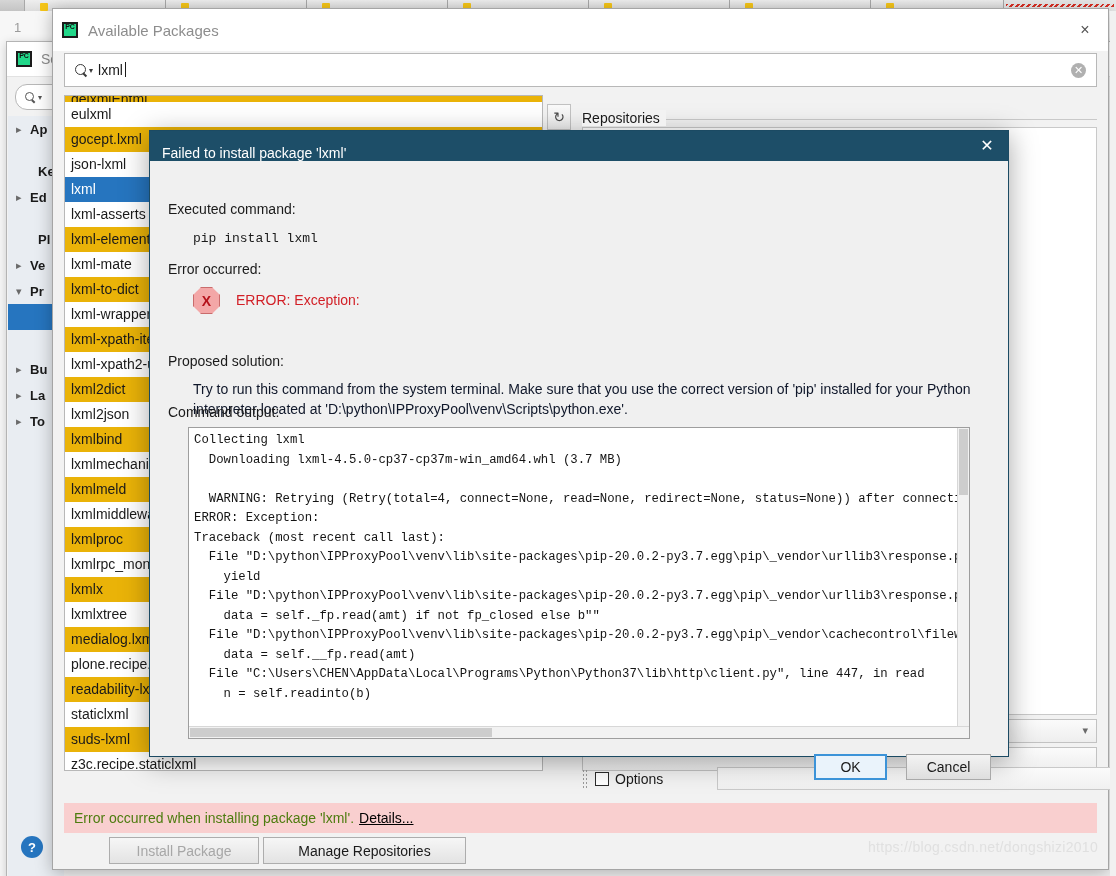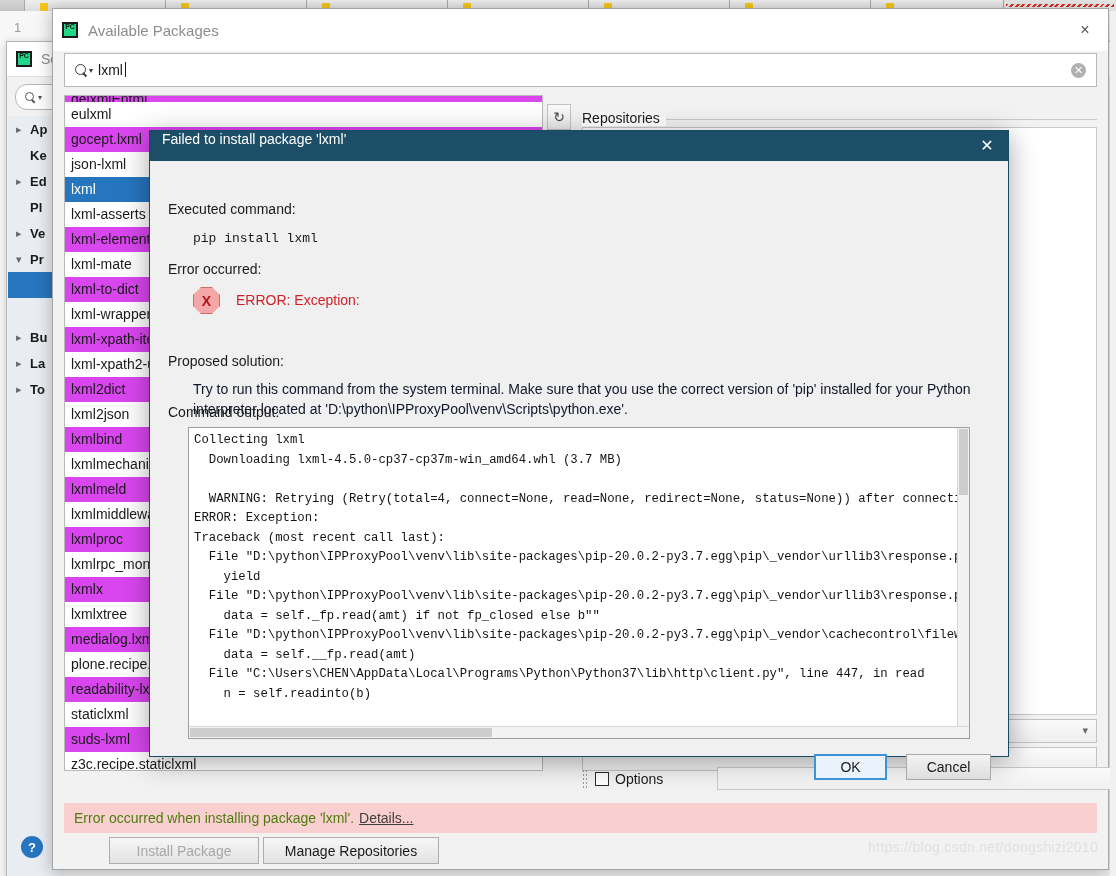--- a/index.html
+++ b/index.html
@@ -164,21 +164,21 @@
     padding-left: 8px;
     box-sizing: border-box;
   }
   .tree-item .arrow {
     width: 14px;
     color: #6a6a6a;
     font-size: 11px;
     font-weight: normal;
     flex: none;
   }
-  .tree-item.indent { padding-left: 22px; }
+  .tree-item.indent { padding-left: 30px; margin-top: 16px; }
   .tree-item.selected {
     background: #2675bf;
     color: #ffffff;
   }
   .tree-spacer { height: 26px; }
 
   .help-btn {
     position: absolute;
     left: 14px; bottom: 22px;
     width: 22px; height: 22px;
@@ -296,21 +296,21 @@
   }
   .pkg-row {
     height: 25px;
     line-height: 25px;
     padding-left: 6px;
     font-size: 14px;
     color: #1a1a1a;
     white-space: nowrap;
     overflow: hidden;
   }
-  .pkg-row.alt { background: #d946ef; }
+  .pkg-row.alt { background: #eab308; }
   .pkg-row.sel { background: #2675bf; color: #ffffff; }
   .pkg-row.clipped-top { height: 6px; line-height: 6px; }
 
   
   .refresh-btn {
     position: absolute;
     left: 494px; top: 95px;
     width: 24px; height: 26px;
     background: linear-gradient(#fafafa, #ececec);
     border: 1px solid #c2c2c2;
@@ -429,41 +429,41 @@
     display: flex; align-items: center;
     padding-left: 10px;
     box-sizing: border-box;
   }
   .error-strip-text {
     font-size: 14px;
     color: #4d7c0f;
   }
   .error-strip-link {
     font-size: 14px;
-    color: #404040;
+    color: #000000;
     text-decoration: underline;
     margin-left: 5px;
     cursor: pointer;
   }
 
   
   .btn {
     position: absolute;
     height: 27px;
     background: linear-gradient(#f6f6f6, #e3e3e3);
     border: 1px solid #adadad;
     box-sizing: border-box;
     font-size: 14px;
     color: #1a1a1a;
     display: flex; align-items: center; justify-content: center;
     cursor: pointer;
   }
   .btn.disabled { color: #a7a7a7; }
   .install-btn { left: 56px; top: 828px; width: 150px; }
-  .manage-btn  { left: 210px; top: 828px; width: 176px; }
+  .manage-btn  { left: 210px; top: 828px; width: 203px; }
 
   .watermark {
     position: absolute;
     right: 10px; bottom: 14px;
     font-size: 14px;
     color: #e0e0e0;
     letter-spacing: 0.3px;
   }
 
   
@@ -471,21 +471,21 @@
     position: absolute;
     left: 149px; top: 130px;
     width: 858px; height: 625px;
     background: #f0f0f0;
     border: 1px solid #1b4a63;
     box-shadow: 0 5px 26px rgba(0,0,0,0.35);
   }
   .fail-titlebar {
     height: 30px;
     background: #1d4e68;
-    display: flex; align-items: flex-start;
+    display: flex; align-items: flex-end;
     position: relative;
   }
   .fail-title-text {
     margin-left: 12px;
     font-size: 14px;
     color: #ffffff;
   }
   .fail-close {
     position: absolute;
     right: 12px; top: 6px;

